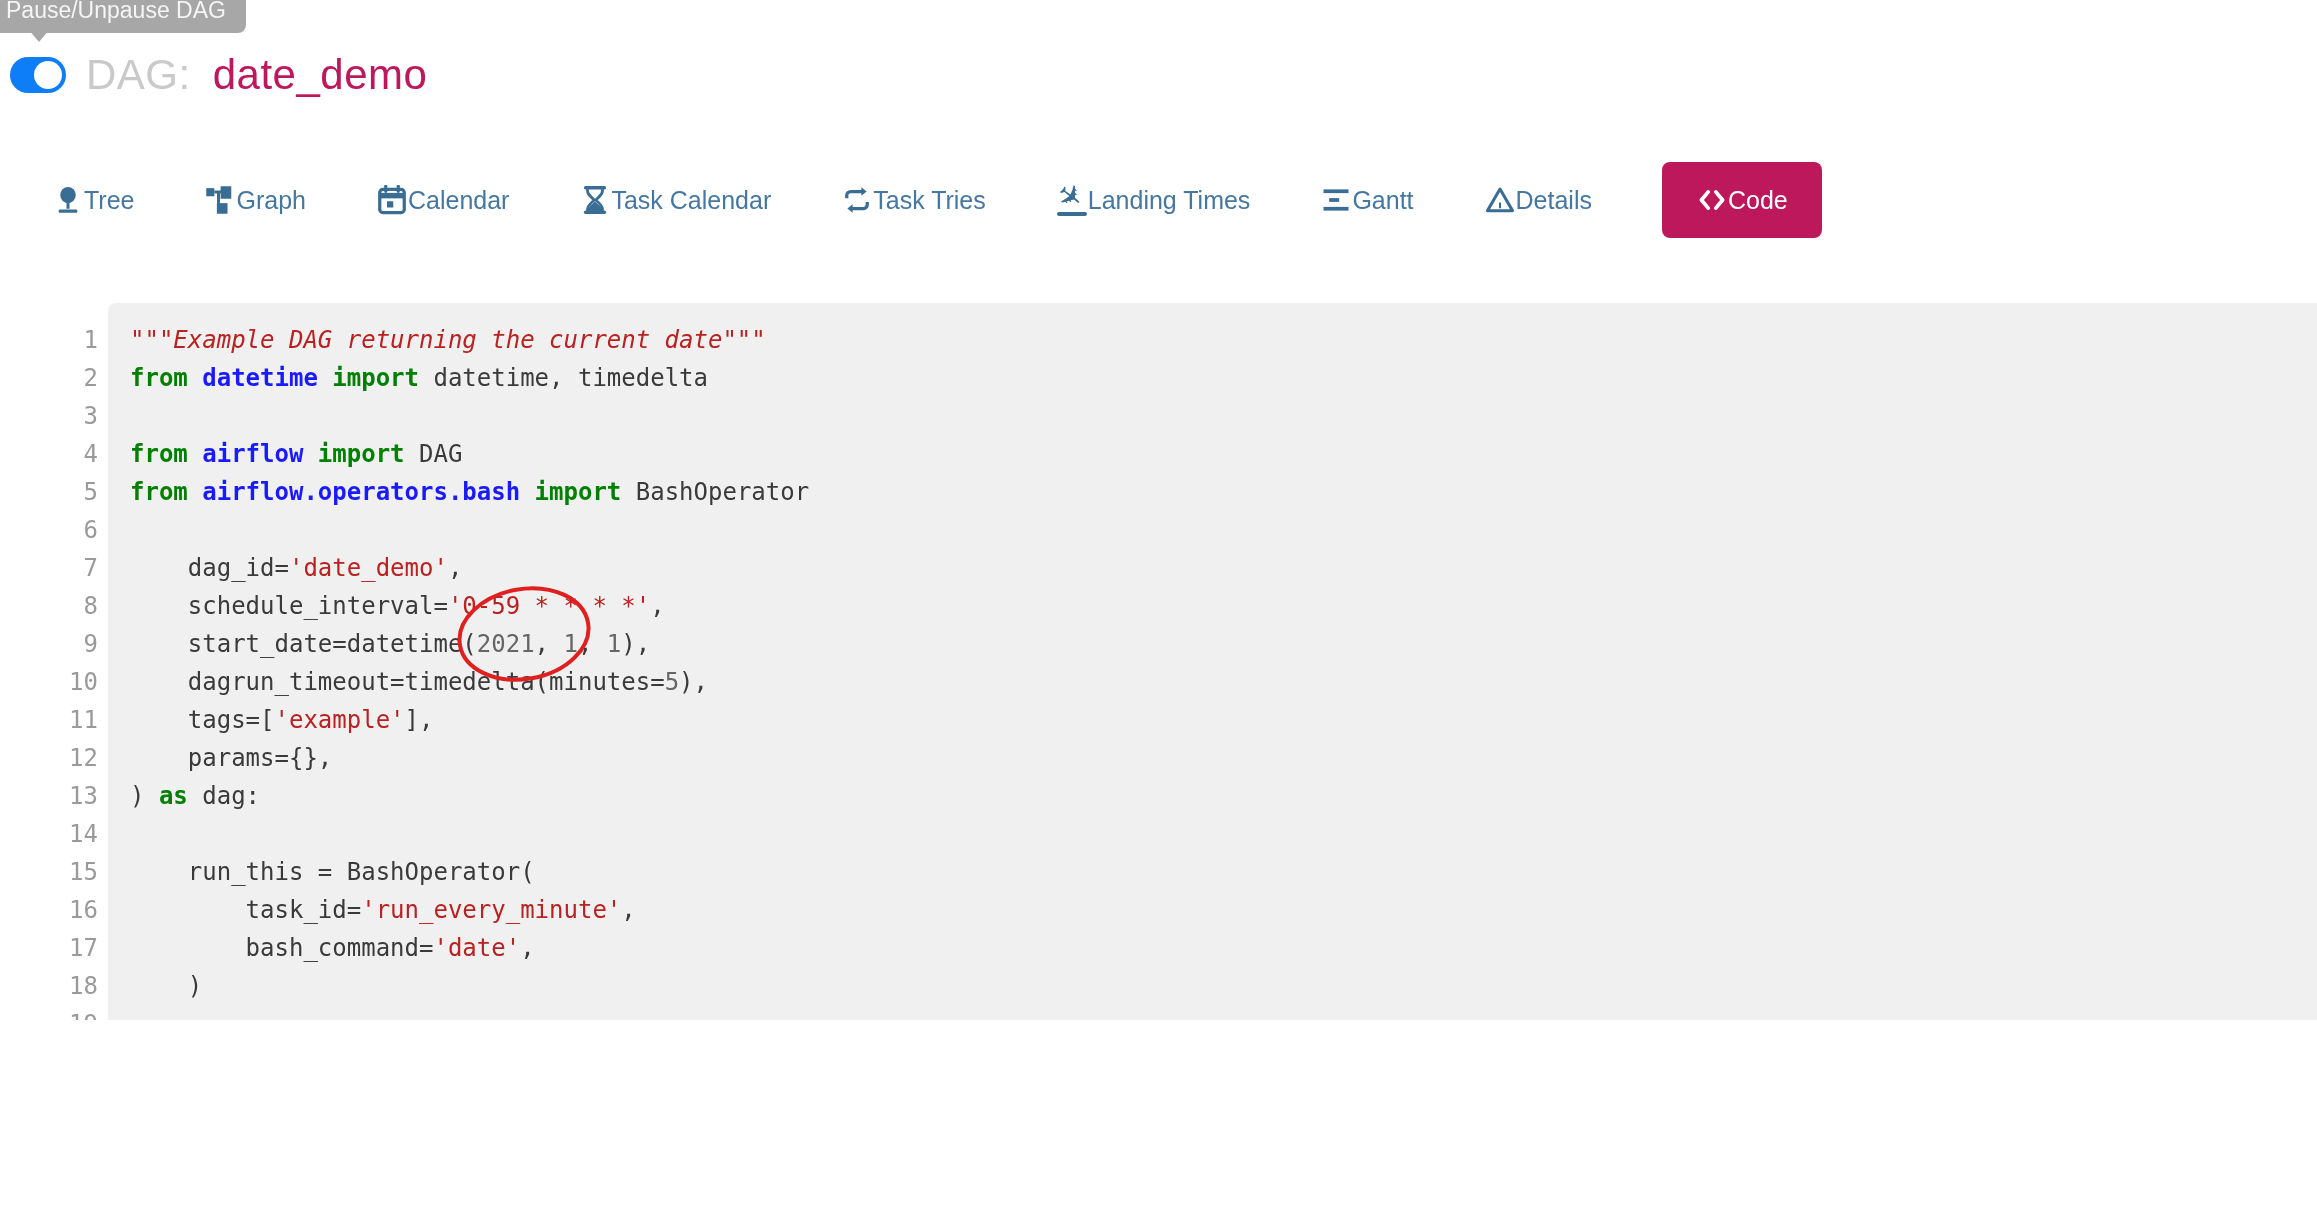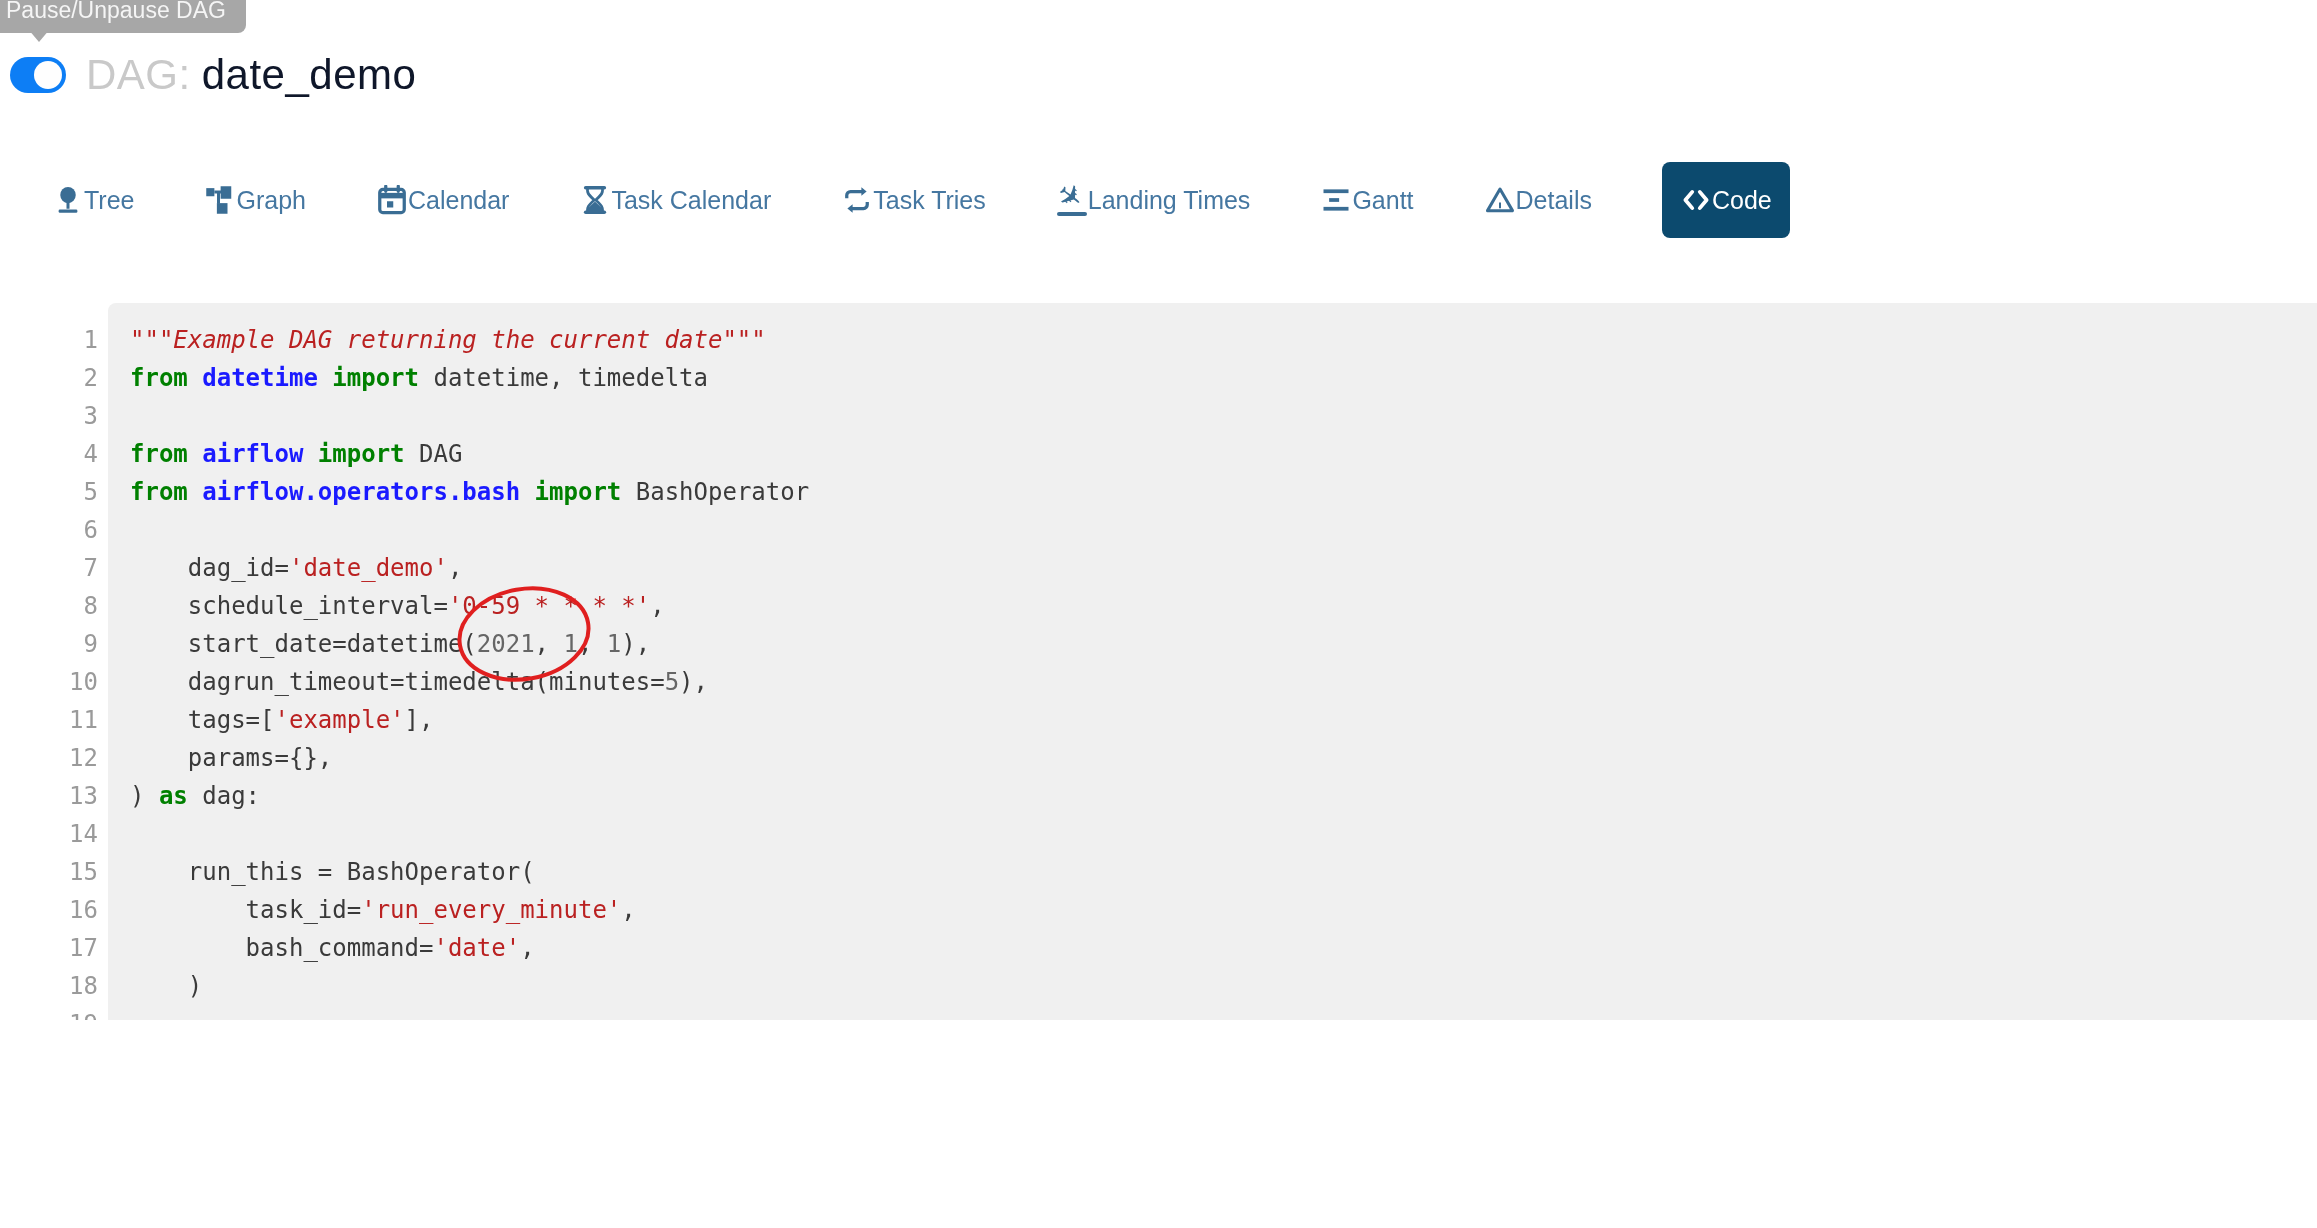--- a/index.html
+++ b/index.html
@@ -29,36 +29,36 @@
   }
   .toggle .knob {
     position:absolute; right:4px; top:4px; width:28px; height:28px;
     border-radius:50%; background:#fefefe;
   }
   .page-title {
     position:absolute; left:86px; top:50px; font-size:42px; line-height:50px;
     letter-spacing:0.5px;
   }
   .title-muted { color:#c9c9c9; }
-  .title-strong { color:#0f172a; margin-left:11px; }
+  .title-strong { color:#be185d; margin-left:22px; }
 
   
   .tabs {
     position:absolute; left:52px; top:162px; height:76px;
     display:flex; align-items:center; gap:70px;
   }
   .tab {
     display:flex; align-items:center; 
     color:#4577a1; font-size:25px; text-decoration:none; cursor:pointer;
     height:76px;
   }
   .tab .tab-icon { width:32px; height:32px; display:flex; align-items:center; justify-content:center; color:#3a6d94; }
   .tab .tab-icon svg { width:30px; height:30px; display:block; }
   .tab.active {
-    background:#0c4a6e; color:#fff; border-radius:8px; padding:0 18px;
+    background:#be185d; color:#fff; border-radius:8px; padding:0 34px;
   }
   .tab.active .tab-icon { color:#fff; }
   .plane-wrap { display:inline-block; position:relative; }
   .plane-glyph { display:block; font-size:30px; transform:rotate(38deg); line-height:26px; }
   .plane-ground { display:block; height:4px; background:currentColor; border-radius:2px; margin-top:1px; width:30px; }
 
   
   .code-section { position:absolute; left:0; top:303px; width:2317px; }
   .gutter {
     position:absolute; left:0; top:0; width:108px; padding:18px 10px 0 0;

